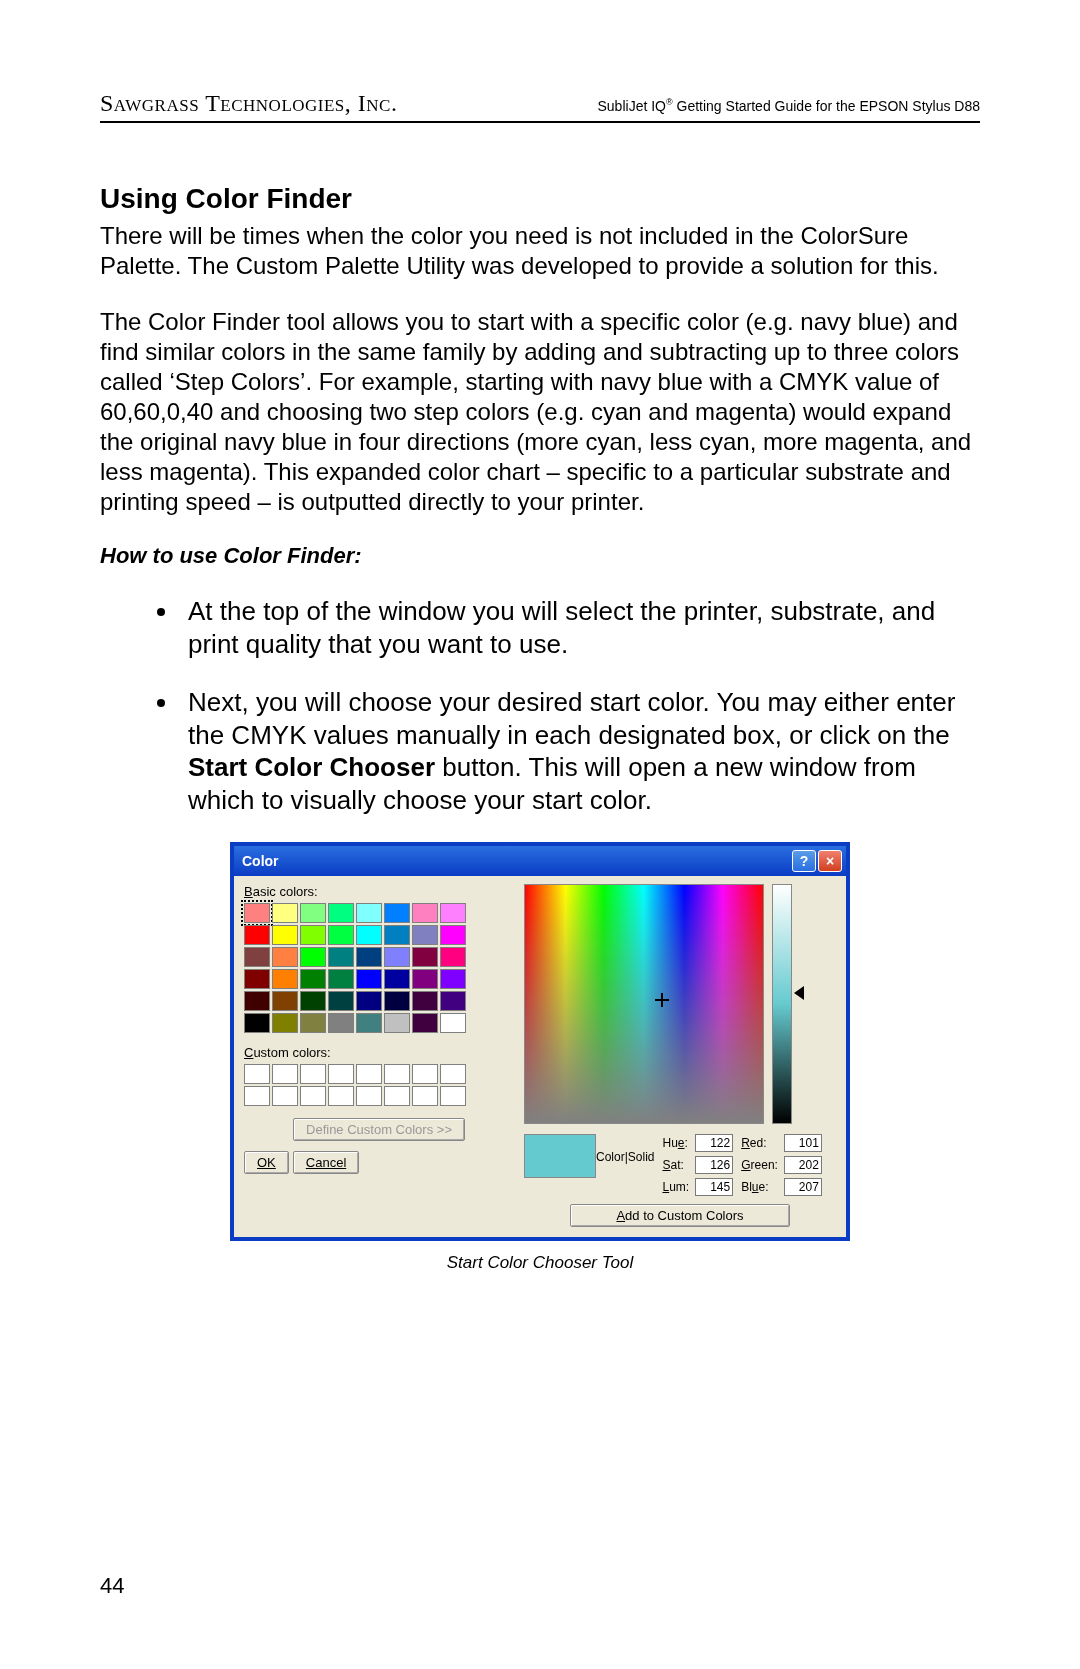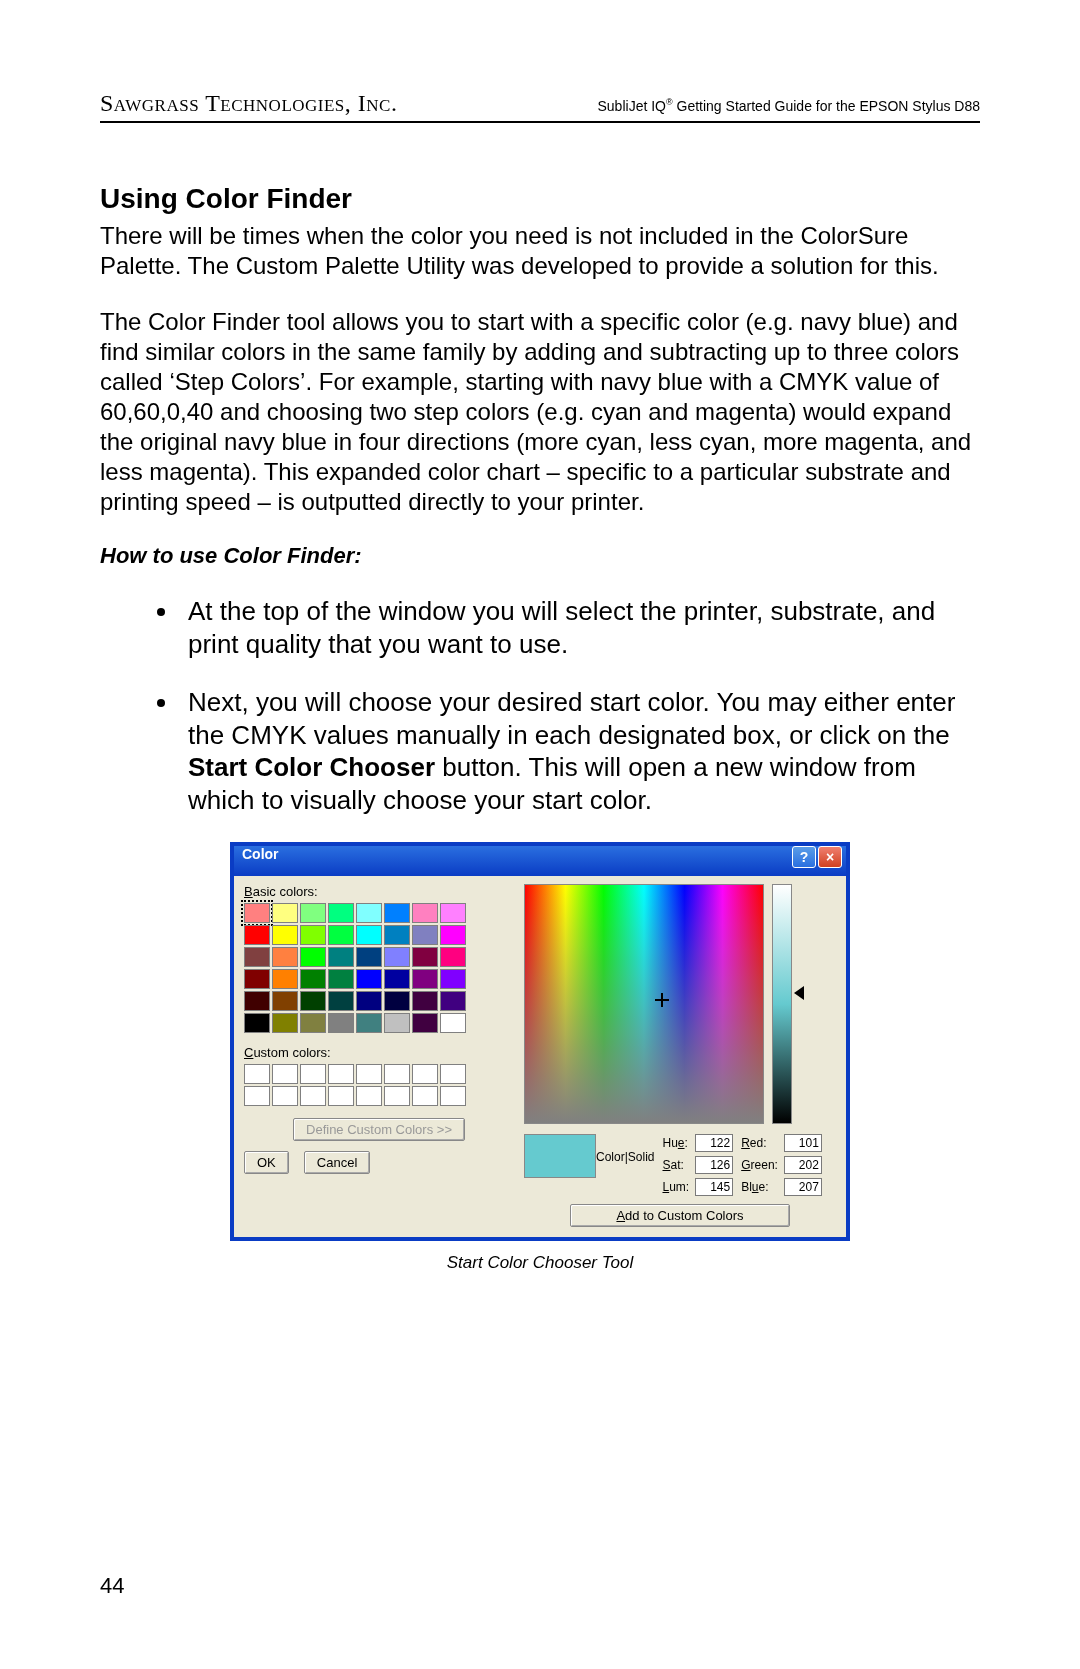--- a/index.html
+++ b/index.html
@@ -69,21 +69,21 @@
     background: #ece9d8;
     font-family: Tahoma, Arial, sans-serif;
     font-size: 13px;
     color: #000;
   }
   .titlebar {
     height: 30px;
     background: linear-gradient(#2a6fe0, #0a3cc4);
     color: #fff;
     display: flex;
-    align-items: flex-start;
+    align-items: center;
     padding: 0 4px 0 8px;
     font-weight: bold;
     font-size: 14px;
   }
   .titlebar .spacer { flex: 1; }
   .tbtn {
     width: 24px; height: 22px;
     background: linear-gradient(#f08070,#d04020);
     border: 1px solid #fff;
     border-radius: 3px;
@@ -135,21 +135,21 @@
   .btn {
     border: 1px solid #888;
     background: #ece9d8;
     padding: 3px 12px;
     font-size: 13px;
     border-radius: 2px;
     box-shadow: inset 1px 1px #fff, inset -1px -1px #aaa;
   }
   .btn.disabled { color: #999; }
   .define-row { text-align: center; margin-bottom: 10px; }
-  .okrow { display: flex; gap: 15px; }
+  .okrow { display: flex; gap: 4px; text-decoration: underline; }
 
   .right-top { display: flex; gap: 8px; position: relative; }
   .gradient-area {
     width: 240px; height: 240px;
     position: relative;
     border: 1px solid #888;
     background:
       linear-gradient(to bottom, rgba(128,128,128,0) 0%, rgba(128,128,128,1) 100%),
       linear-gradient(to right,
         hsl(0,100%,50%) 0%,

